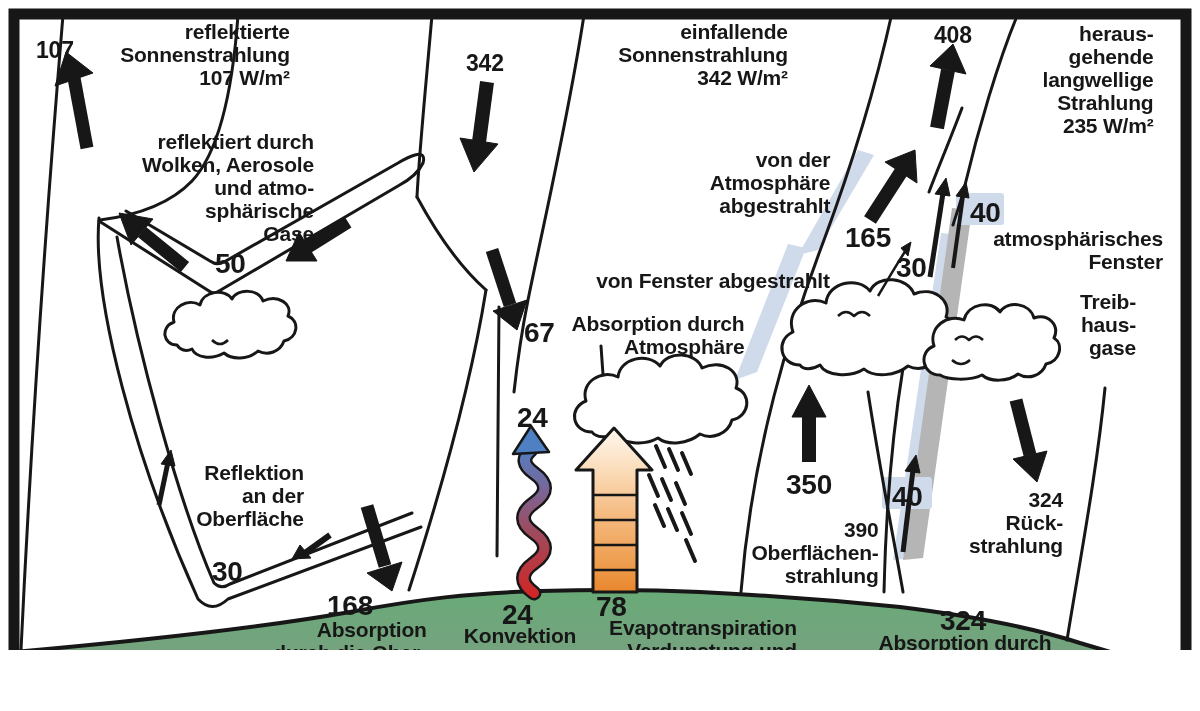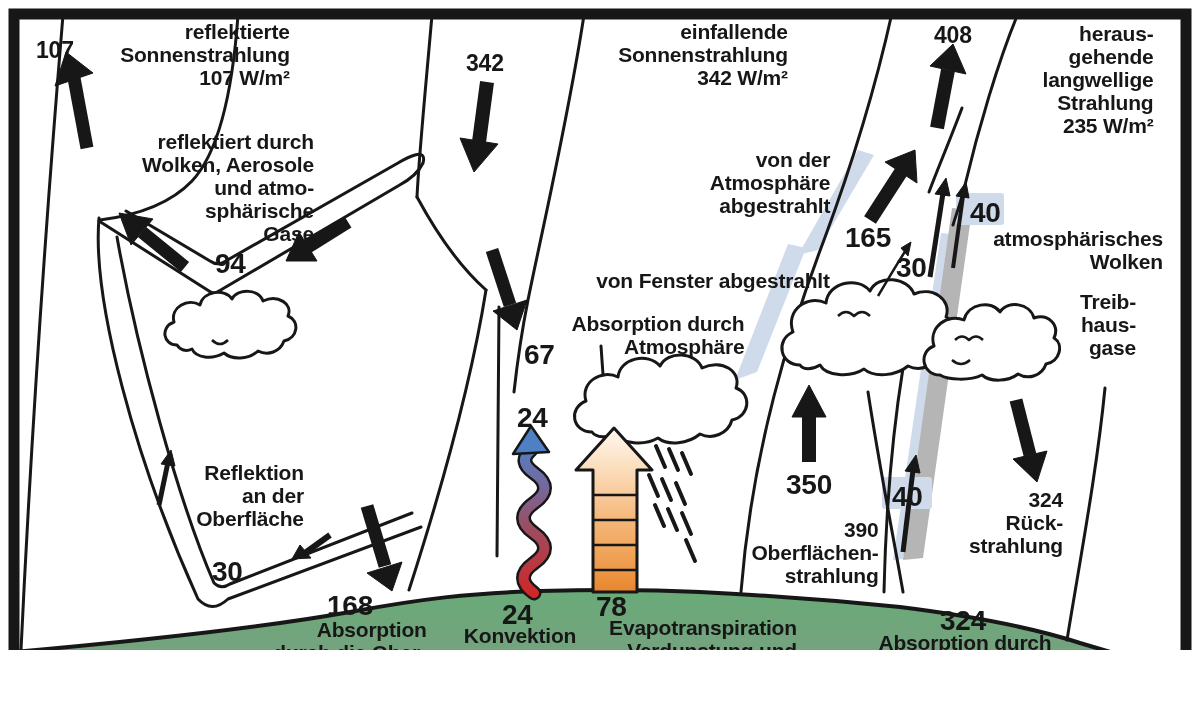--- a/index.html
+++ b/index.html
@@ -203,43 +203,43 @@
 
 <div class="num fs23" style="left:36px;top:38px">107</div>
 <div class="lbl" style="left:205px;top:20px">reflektierte
 Sonnenstrahlung
 107 W/m²</div>
 <div class="lbl" style="left:228px;top:130px">reflektiert durch
 Wolken, Aerosole
 und atmo-
 sphärische
 Gase</div>
-<div class="num" style="left:215px;top:249px">94</div>
+<div class="num" style="left:215px;top:249px">50</div>
 <div class="num fs23" style="left:466px;top:51px">342</div>
 <div class="lbl" style="left:703px;top:20px">einfallende
 Sonnenstrahlung
 342 W/m²</div>
 <div class="num fs23" style="left:934px;top:23px">408</div>
 <div class="lbl" style="left:1098px;top:22px">heraus-
 gehende
 langwellige
 Strahlung
 235 W/m²</div>
 <div class="lbl" style="left:770px;top:148px">von der
 Atmosphäre
 abgestrahlt</div>
 <div class="num" style="left:845px;top:223px">165</div>
 <div class="num" style="left:970px;top:198px">40</div>
 <div class="lbl" style="left:1078px;top:227px">atmosphärisches
-Wolken</div>
+Fenster</div>
 <div class="num" style="left:896px;top:253px">30</div>
 <div class="lbl" style="left:713px;top:269px">von Fenster abgestrahlt</div>
 <div class="lbl" style="left:658px;top:312px">Absorption durch
 Atmosphäre</div>
-<div class="num" style="left:524px;top:340px">67</div>
+<div class="num" style="left:524px;top:318px">67</div>
 <div class="lbl" style="left:1108px;top:290px">Treib-
 haus-
 gase</div>
 <div class="num" style="left:517px;top:403px">24</div>
 <div class="num" style="left:786px;top:470px">350</div>
 <div class="num" style="left:892px;top:482px">40</div>
 <div class="lbl" style="left:1016px;top:488px">324
 Rück-
 strahlung</div>
 <div class="lbl" style="left:815px;top:518px">390

